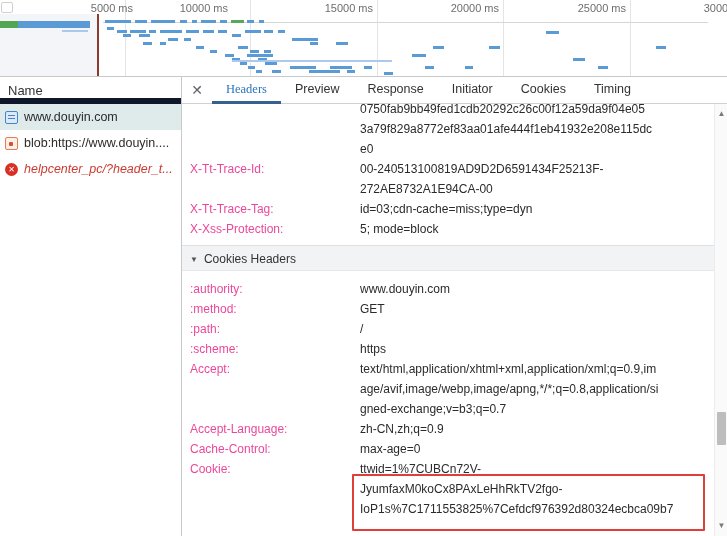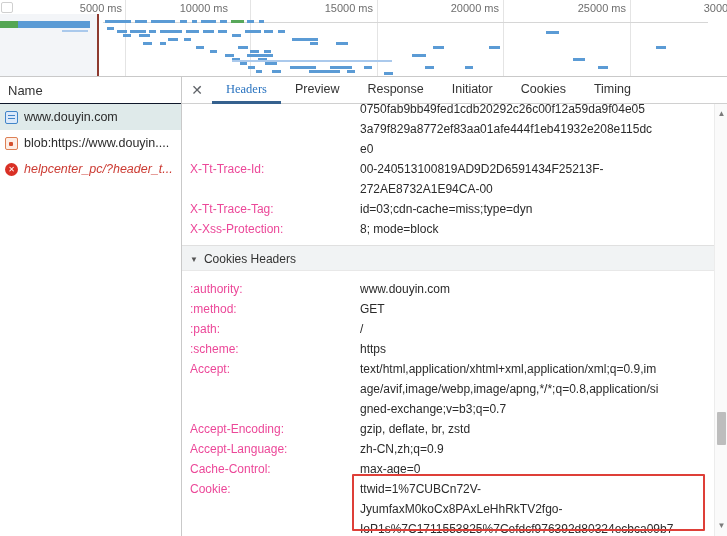--- a/index.html
+++ b/index.html
@@ -21,21 +21,21 @@
   .event-line { position:absolute; left:97px; top:14px; width:2px; height:62px; background:#8e3a2f; }
   .long-line { position:absolute; left:103px; top:22px; width:605px; height:1px; background:#d6d6d6; }
   .mbar { position:absolute; height:3px; background:#5b9bd5; }
   .mbar.g { background:#58a85a; }
   .mbar.lb { background:#aac9ec; height:2px; }
 
   
   .sidebar { position:absolute; left:0; top:77px; width:182px; height:459px; background:#fff;
              border-right:1px solid #c9c9c9; }
   .name-header { height:27px; line-height:27px; padding-left:8px; font-size:13px; color:#333;
-                 border-bottom:1px solid #0f172a; background:#fff; }
+                 border-bottom:6px solid #0f172a; background:#fff; }
   .req-row { height:26px; display:flex; align-items:center; font-size:12.5px; color:#2b2b2b;
              cursor:default; white-space:nowrap; overflow:hidden; }
   .req-row.selected { background:#dfeaea; }
   .req-row.error .req-label { color:#cc3b33;font-style:italic; }
   .ic { width:13px; height:13px; margin:0 6px 0 5px; flex:none; position:relative; border-radius:2px; }
   .ic.doc { background:#dbe9fa; border:1px solid #4285c8; }
   .ic.doc::before, .ic.doc::after { content:""; position:absolute; left:2px; right:2px; height:1px; background:#4285c8; }
   .ic.doc::before { top:3px; } .ic.doc::after { top:6px; }
   .ic.media { background:#fdeee6; border:1px solid #dd8055; }
   .ic.media::before { content:""; position:absolute; left:3px; top:4px; width:4px; height:4px;
@@ -87,21 +87,21 @@
 </head>
 <body>
 
 <div class="screen">
 
   <div class="overview">
     <div class="ov-dim"></div>
     <div class="corner-chip"></div>
     <div id="tl-layer">
         <div class="gl" style="left: 125px;"></div>
-        <div class="tl-label" style="left: 34px; width: 88px;">5000 ms</div>
+        <div class="tl-label" style="left: 45px; width: 88px;">5000 ms</div>
         <div class="gl" style="left: 250px;"></div>
         <div class="tl-label" style="left: 140px; width: 88px;">10000 ms</div>
         <div class="gl" style="left: 377px;"></div>
         <div class="tl-label" style="left: 285px; width: 88px;">15000 ms</div>
         <div class="gl" style="left: 503px;"></div>
         <div class="tl-label" style="left: 411px; width: 88px;">20000 ms</div>
         <div class="gl" style="left: 630px;"></div>
         <div class="tl-label" style="left: 538px; width: 88px;">25000 ms</div>
         <div class="tl-label" style="left: 664px; width: 88px;">30000 ms</div>
       </div>
@@ -226,21 +226,21 @@
           </div>
           <div class="hrow">
             <div class="hname">X-Tt-Trace-Tag:</div>
             <div class="hvals">
               <div>id=03;cdn-cache=miss;type=dyn</div>
             </div>
           </div>
           <div class="hrow">
             <div class="hname">X-Xss-Protection:</div>
             <div class="hvals">
-              <div>8; mode=block</div>
+              <div>5; mode=block</div>
             </div>
           </div>
           <div class="section-row"><span class="caret">▼</span><span>Cookies Headers</span></div>
           <div class="hrow">
             <div class="hname">:authority:</div>
             <div class="hvals">
               <div>www.douyin.com</div>
             </div>
           </div>
           <div class="hrow">
@@ -260,26 +260,20 @@
             <div class="hvals">
               <div>https</div>
             </div>
           </div>
           <div class="hrow">
             <div class="hname">Accept:</div>
             <div class="hvals">
               <div>text/html,application/xhtml+xml,application/xml;q=0.9,im</div>
               <div>age/avif,image/webp,image/apng,*/*;q=0.8,application/si</div>
               <div>gned-exchange;v=b3;q=0.7</div>
-            </div>
-          </div>
-          <div class="hrow">
-            <div class="hname">Accept-Encoding:</div>
-            <div class="hvals">
-              <div>gzip, deflate, br, zstd</div>
             </div>
           </div>
           <div class="hrow">
             <div class="hname">Accept-Language:</div>
             <div class="hvals">
               <div>zh-CN,zh;q=0.9</div>
             </div>
           </div>
           <div class="hrow">
             <div class="hname">Cache-Control:</div>

